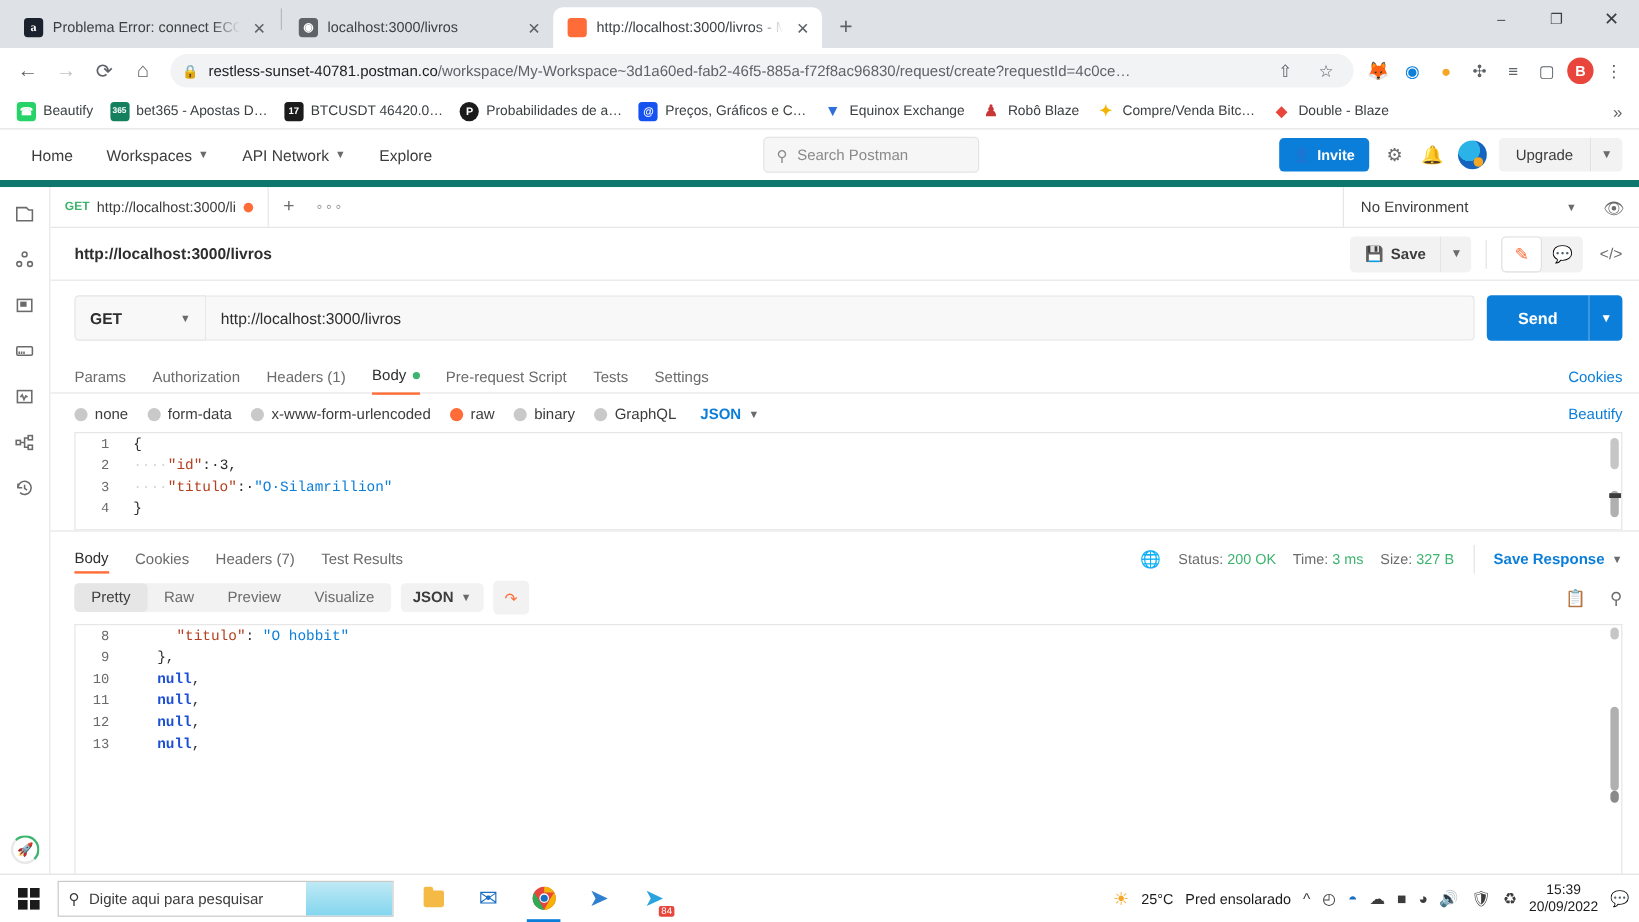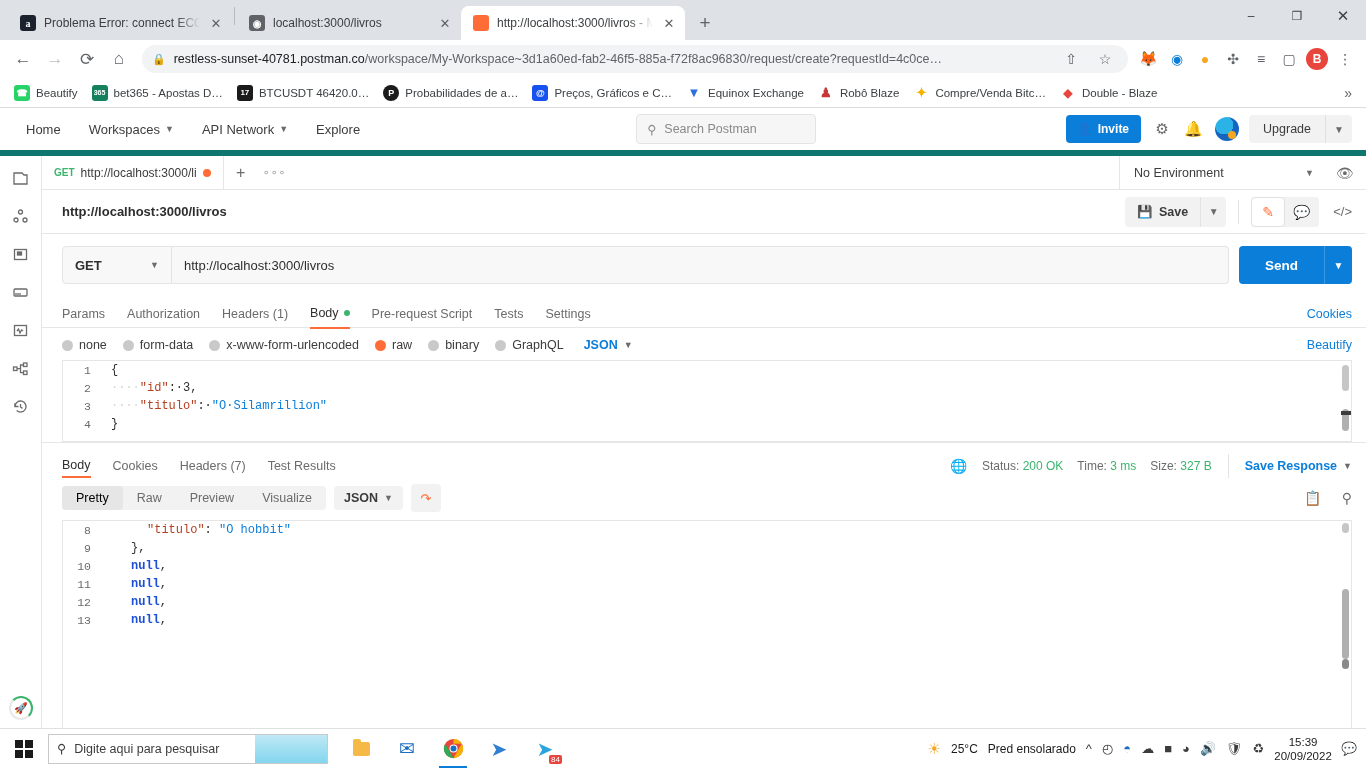--- a/index.html
+++ b/index.html
@@ -288,21 +288,21 @@
     display:flex; align-items:center; padding: 10px 14px 0 20px; height:36px;
     border-top:1px solid #e6e6e6;
   }
   .resp-meta { margin-left:auto; display:flex; align-items:center; gap:14px; font-size:12px; color:#6b6b6b;}
   .resp-meta .okv { color:#3cb46e; }
   .save-resp { color:#0b7ed9; font-size:12.5px; font-weight:600; display:flex; align-items:center; gap:6px;}
 
   .resp-toolbar { display:flex; align-items:center; gap:8px; padding: 6px 14px 8px 20px; }
   .seg { display:flex; background:#f2f2f2; border-radius:4px; }
   .seg div { font-size:12.5px; color:#6b6b6b; padding:5px 14px; border-radius:4px; }
-  .seg div.on { background:#e6e6e6; color:#000000; }
+  .seg div.on { background:#e6e6e6; color:#404040; }
   .json-sel {
     display:flex; align-items:center; gap:6px; background:#f2f2f2;
     font-size:12.5px; color:#3c3c3c; font-weight:600; padding:5px 10px; border-radius:4px;
   }
   .wrap-btn {
     width:30px;height:28px;background:#f2f2f2;border-radius:4px;
     display:flex;align-items:center;justify-content:center;color:#ff6c37;font-size:13px;
   }
   .resp-tools-right{ margin-left:auto; display:flex; gap:20px; color:#6b6b6b; font-size:14px;}
 

